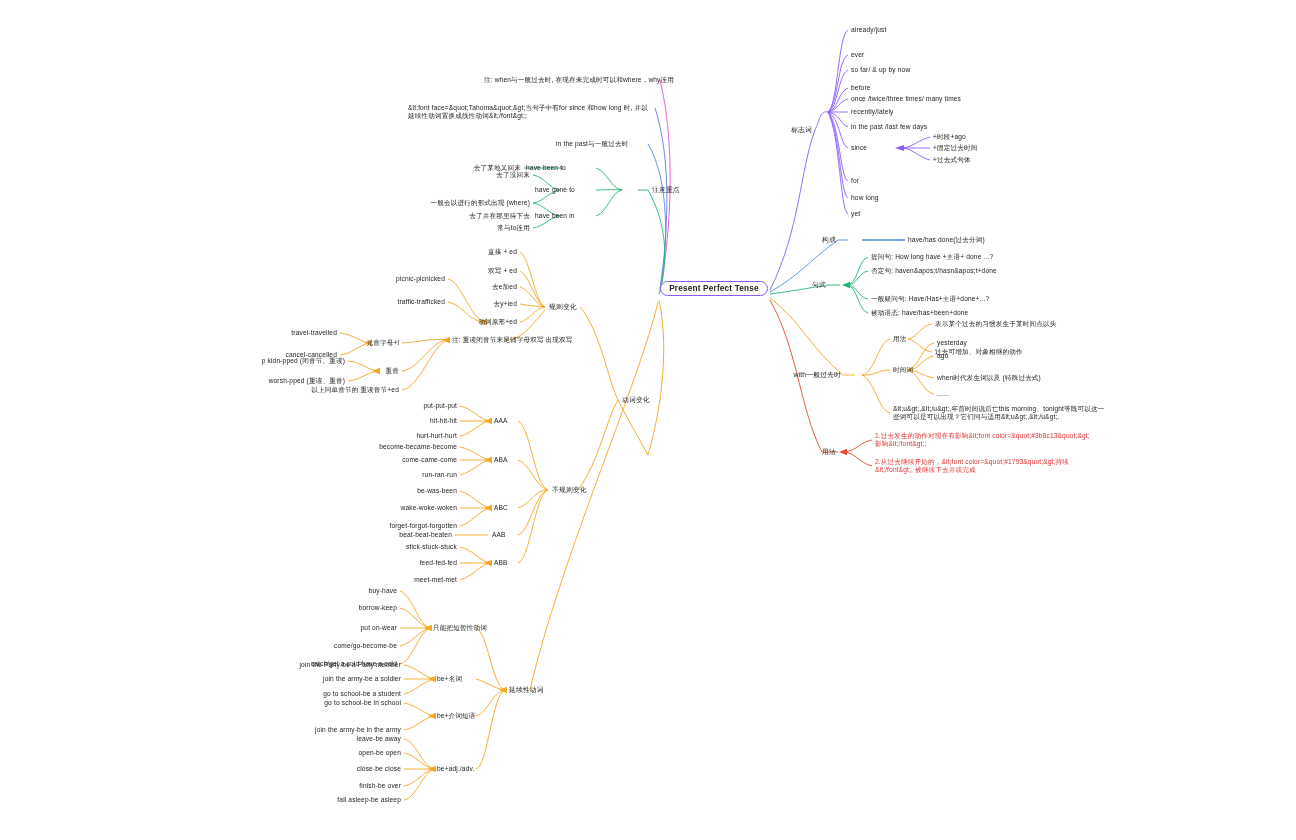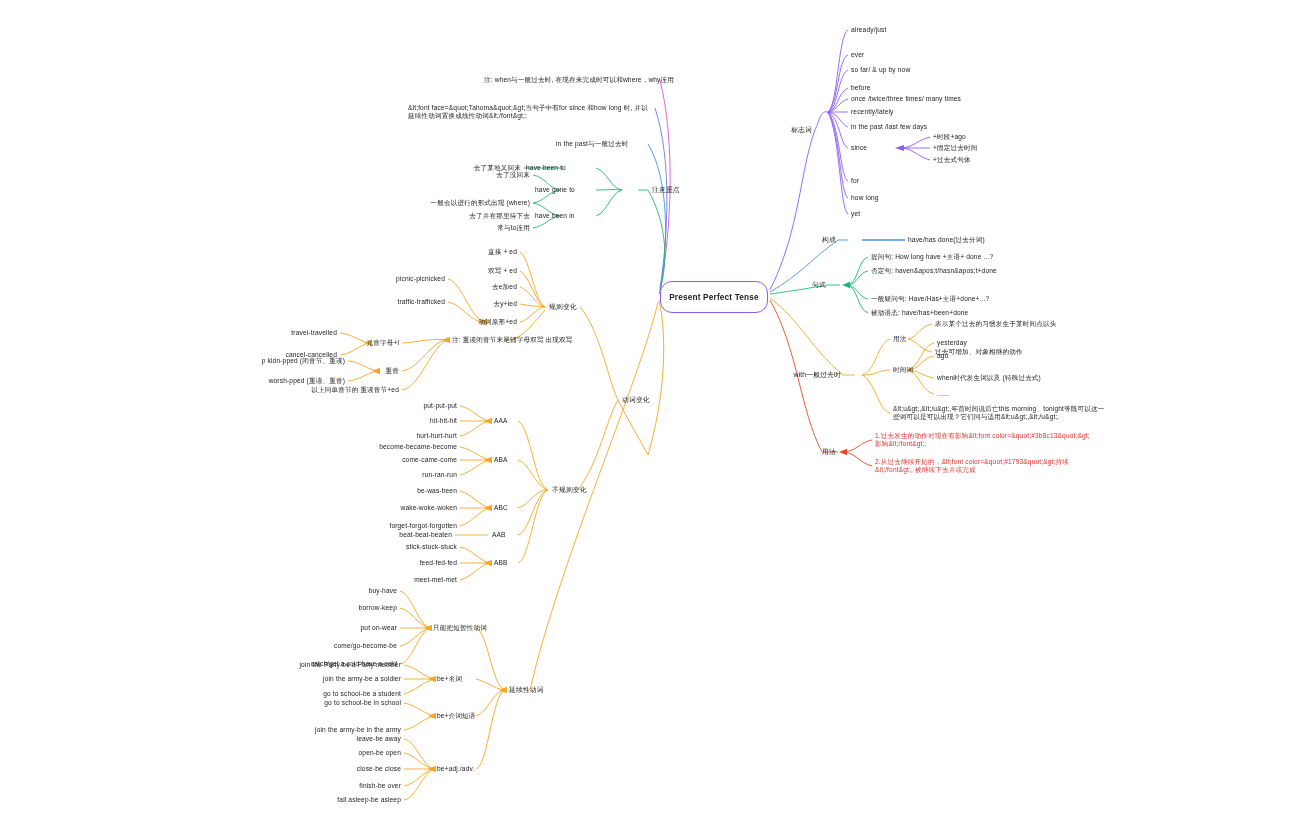--- a/index.html
+++ b/index.html
@@ -13,21 +13,21 @@
   .node{
     position:absolute;white-space:nowrap;line-height:1.15;
     font-size:6.6px;letter-spacing:0.15px;color:#222;
   }
   .node.r{transform:translate(-100%,-50%);}   
   .node.l{transform:translate(0,-50%);}
   .wrapnode{white-space:normal;width:190px;}
   .wrapnode2{white-space:normal;width:215px;}
 
   .root{
-    position:absolute;left:660px;top:281px;width:108px;height:32px;
+    position:absolute;left:660px;top:281px;width:108px;height:15px;
     border:1.4px solid #8B5CF6;border-radius:12px;background:#ffffff;
     display:flex;align-items:center;justify-content:center;
     font-size:8.2px;font-weight:700;color:#222;letter-spacing:0.2px;
     box-sizing:border-box;
   }
   .topic{font-size:6.8px;}
   .note-red{color:#E03030;}
 </style>
 </head>
 <body>

